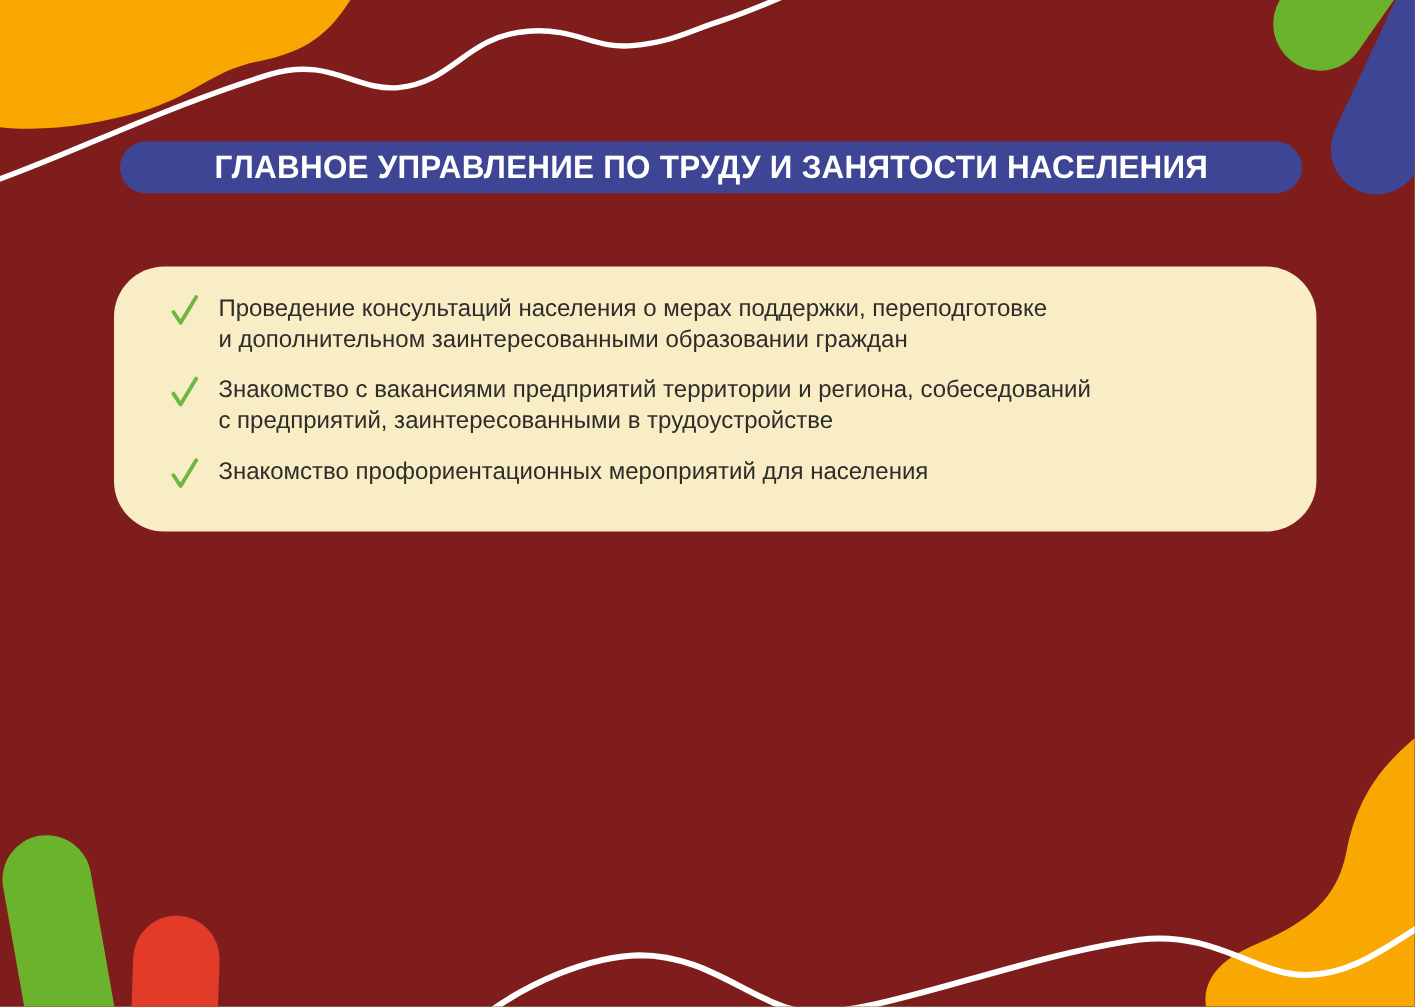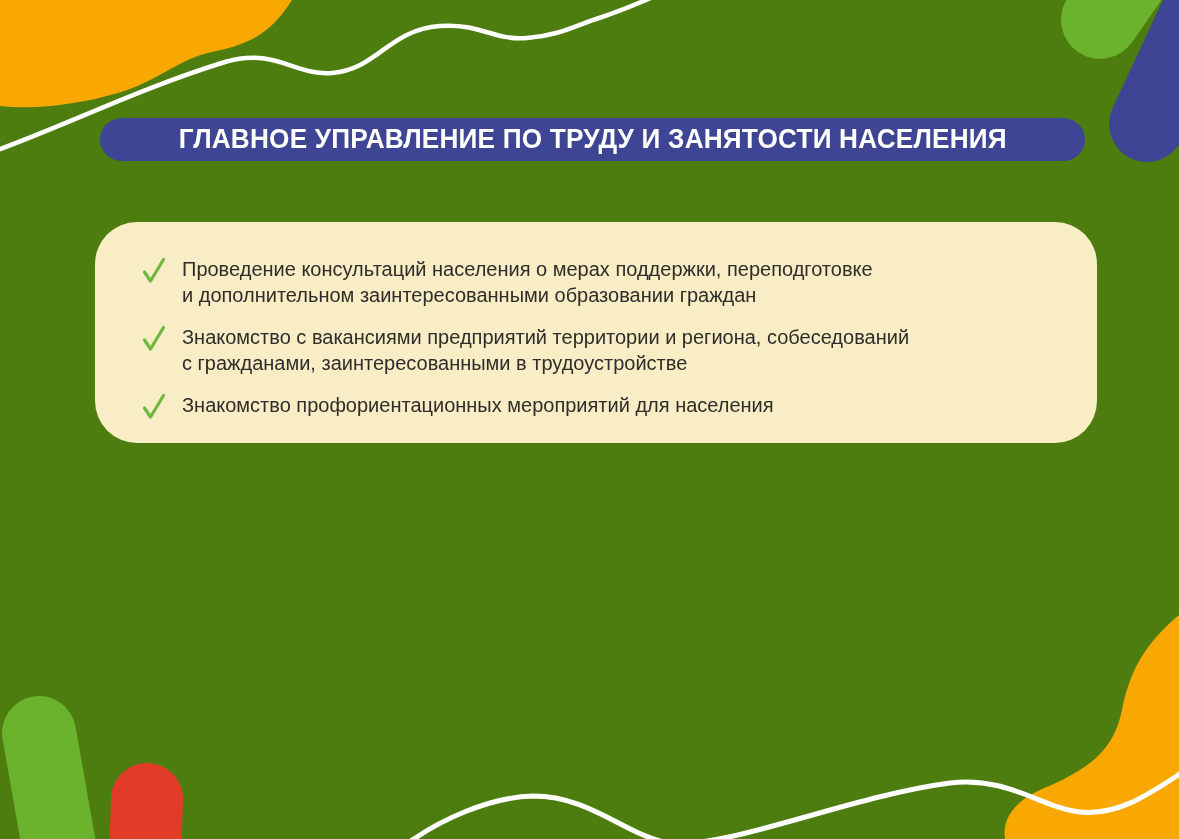--- a/index.html
+++ b/index.html
@@ -1,21 +1,21 @@
 <!DOCTYPE html>
 <html><head>
 <meta charset="utf-8">
 <style>
   html,body{margin:0;padding:0;background:#9fb98a;}
   .slide{
     position:relative;
     width:1179px;height:839px;
     margin:0 auto;
     overflow:hidden;
-    background:#4d7c0f;
+    background:#7f1d1d;
     font-family:"Liberation Sans","DejaVu Sans",sans-serif;
   }
   .deco{position:absolute;left:0;top:0;width:1179px;height:839px;display:block;}
   .header-pill{
     position:absolute;
     left:100px;top:118px;
     width:985px;height:43px;
     background:#3e4594;
     border-radius:22px;
     display:flex;align-items:center;justify-content:center;
@@ -29,21 +29,21 @@
     white-space:nowrap;
     transform:scaleX(0.97);
   }
   .card{
     position:absolute;
     left:95px;top:222px;
     width:1002px;height:221px;
     background:#f8edc5;
     border-radius:42px;
     box-sizing:border-box;
-    padding:34px 40px 26px 45px;
+    padding:22px 40px 26px 45px;
     display:flex;flex-direction:column;
     justify-content:flex-start;
     gap:16px;
     z-index:3;
   }
   .item{display:flex;align-items:flex-start;}
   .check{
     width:27px;height:27px;
     flex:0 0 27px;
     margin-top:1px;
@@ -94,21 +94,21 @@
         <div>и дополнительном заинтересованными образовании граждан</div>
       </div>
     </div>
 
     <div class="item">
       <svg class="check" viewBox="0 0 27 27">
         <path fill="none" stroke-width="3.2" stroke-linecap="round" stroke-linejoin="round" d="M4.5,15 L10.5,24 L23.5,2.5" stroke="#70b741"></path>
       </svg>
       <div class="item-text">
         <div>Знакомство с вакансиями предприятий территории и региона, собеседований</div>
-        <div>с гражданами, заинтересованными в трудоустройстве</div>
+        <div>с предприятий, заинтересованными в трудоустройстве</div>
       </div>
     </div>
 
     <div class="item">
       <svg class="check" viewBox="0 0 27 27">
         <path fill="none" stroke-width="3.2" stroke-linecap="round" stroke-linejoin="round" d="M4.5,15 L10.5,24 L23.5,2.5" stroke="#70b741"></path>
       </svg>
       <div class="item-text">
         <div>Знакомство профориентационных мероприятий для населения</div>
       </div>

